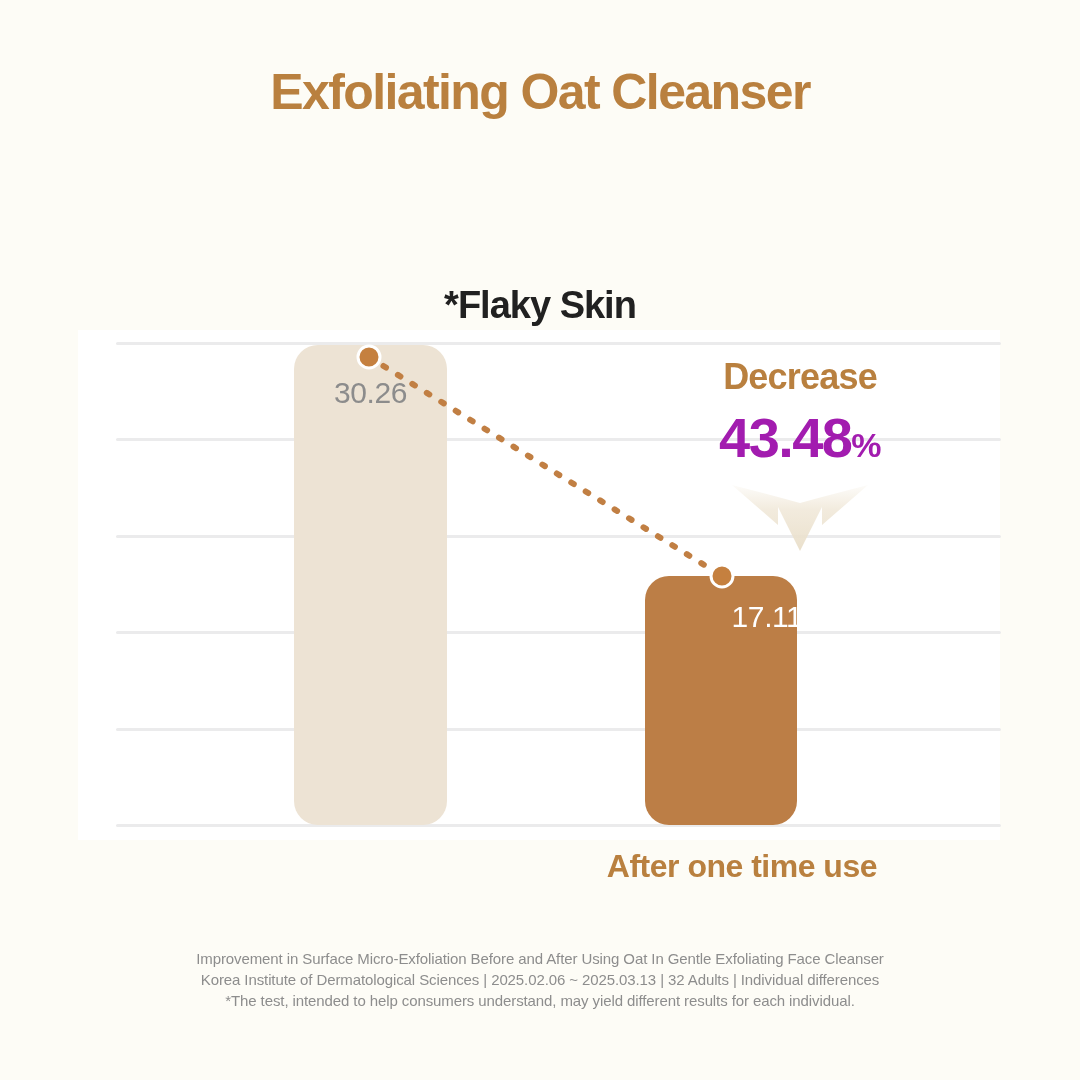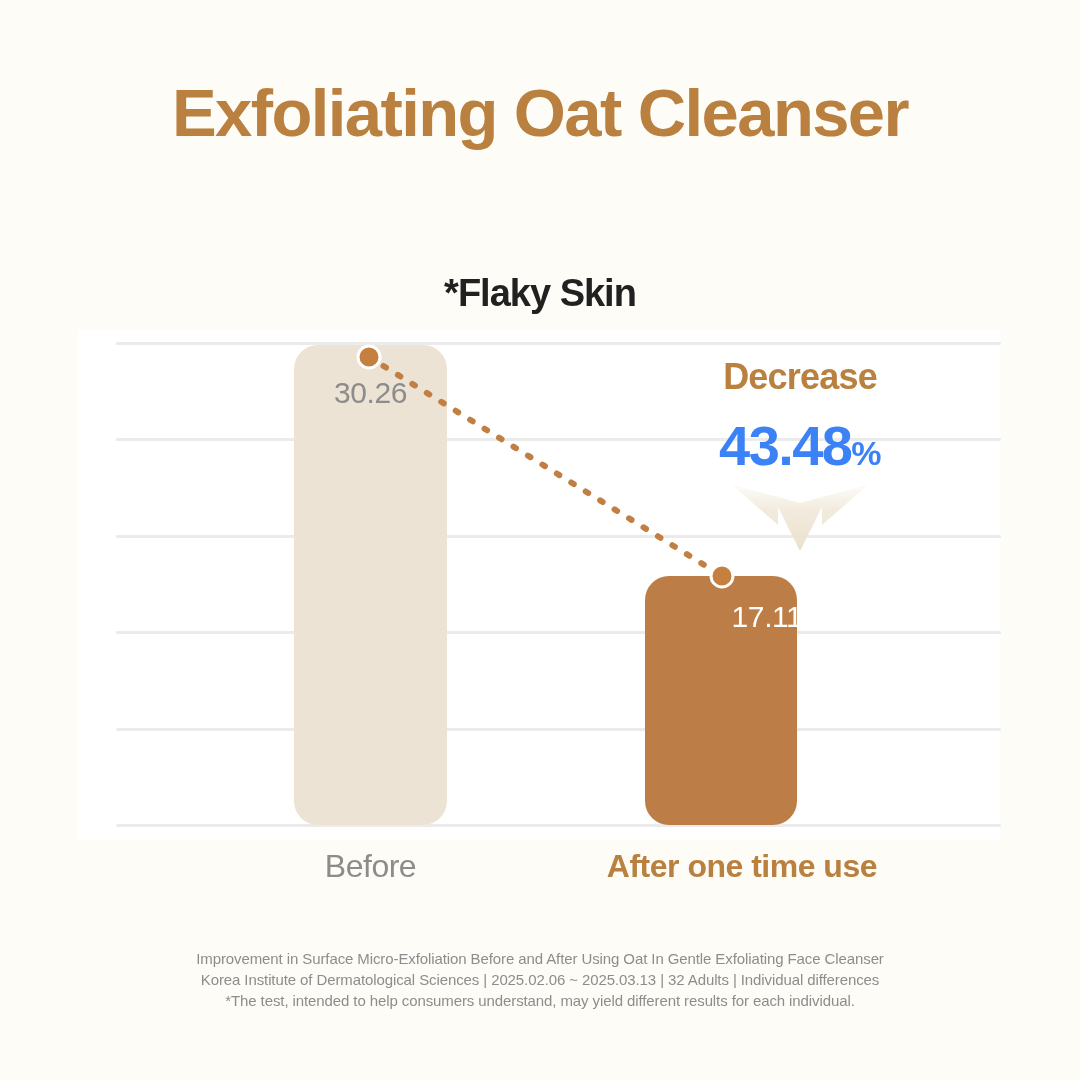--- a/index.html
+++ b/index.html
@@ -31,32 +31,32 @@
   }
   .headline-line1 {
     display: block;
     font-size: 67px;
     font-weight: 700;
     letter-spacing: -1.6px;
     color: #222222;
   }
   .headline-line2 {
     display: block;
-    margin-top: 14px;
-    font-size: 67px;
+    margin-top: 2px;
+    font-size: 50px;
     font-weight: 700;
     letter-spacing: -1.6px;
     color: #B9803F;
   }
 
   
   .chart-title {
     position: absolute;
     left: 0;
-    top: 272px;
+    top: 284px;
     width: 1080px;
     text-align: center;
     font-size: 38px;
     font-weight: 700;
     letter-spacing: -1px;
     color: #212121;
   }
 
   
   .chart-panel {
@@ -146,25 +146,25 @@
     text-align: center;
   }
   .callout-label {
     font-size: 36px;
     font-weight: 700;
     letter-spacing: -0.8px;
     color: #B9803F;
     line-height: 1.08;
   }
   .callout-number {
-    margin-top: 20px;
+    margin-top: 12px;
     font-size: 56px;
     font-weight: 700;
     letter-spacing: -1.6px;
-    color: #3b82f6;
+    color: #a21caf;
     line-height: 1.05;
   }
   .callout-number .pct {
     font-size: 34px;
     font-weight: 700;
     letter-spacing: -0.6px;
   }
   .callout-arrow {
     position: absolute;
     left: 85px;
@@ -266,21 +266,20 @@
             <stop offset="100%" stop-color="#EAE0CC" stop-opacity="1"></stop>
           </linearGradient>
         </defs>
         <path d="M2 2 L48 42 L48 24 L70 68 L92 24 L92 42 L138 2 L92 14 L70 20 L48 14 Z" fill="url(#arrowFade)"></path>
       </svg>
     </div>
 
   </div>
 
   <div class="axis-labels">
-    <div class="axis-label axis-label-before">Before</div>
     <div class="axis-label axis-label-after">After one time use</div>
   </div>
 
   <div class="footnote">
     <span class="footnote-line">Improvement in Surface Micro-Exfoliation Before and After Using Oat In Gentle Exfoliating Face Cleanser</span>
     <span class="footnote-line">Korea Institute of Dermatological Sciences | 2025.02.06 ~ 2025.03.13 | 32 Adults | Individual differences</span>
     <span class="footnote-line">*The test, intended to help consumers understand, may yield different results for each individual.</span>
   </div>
 
 </div>

